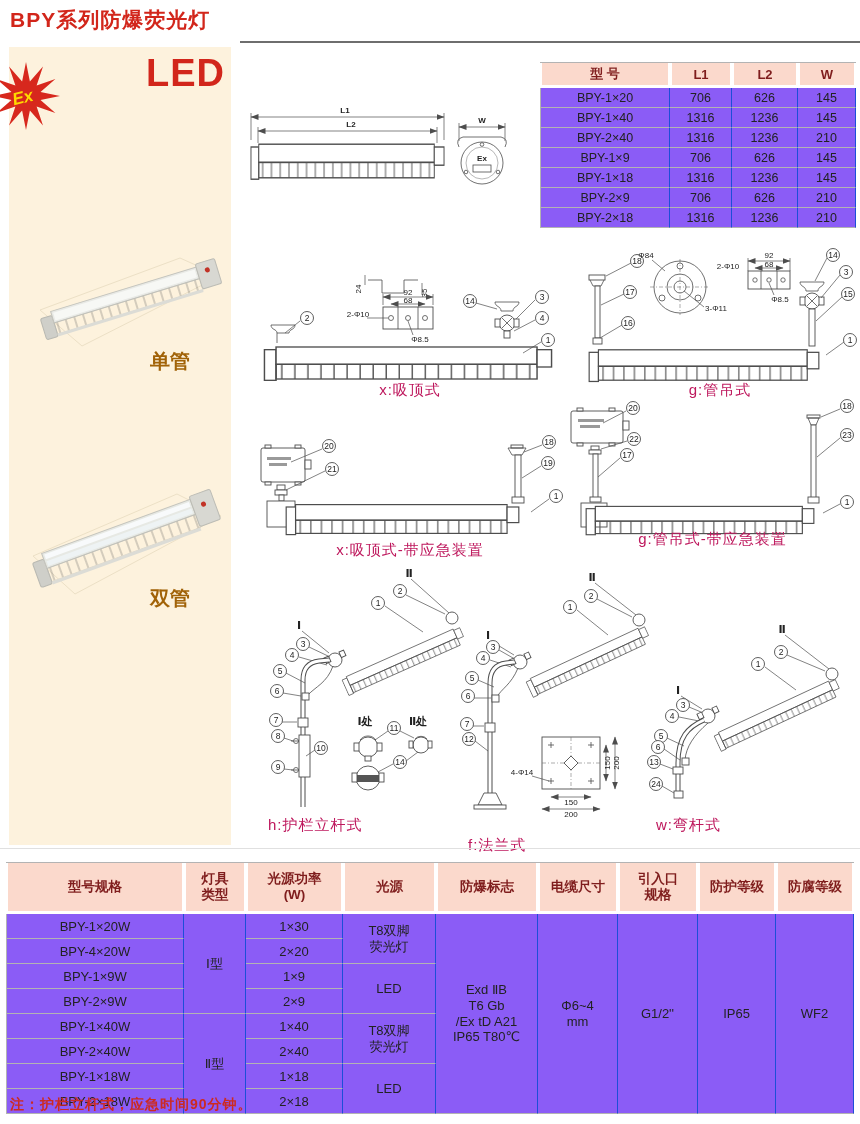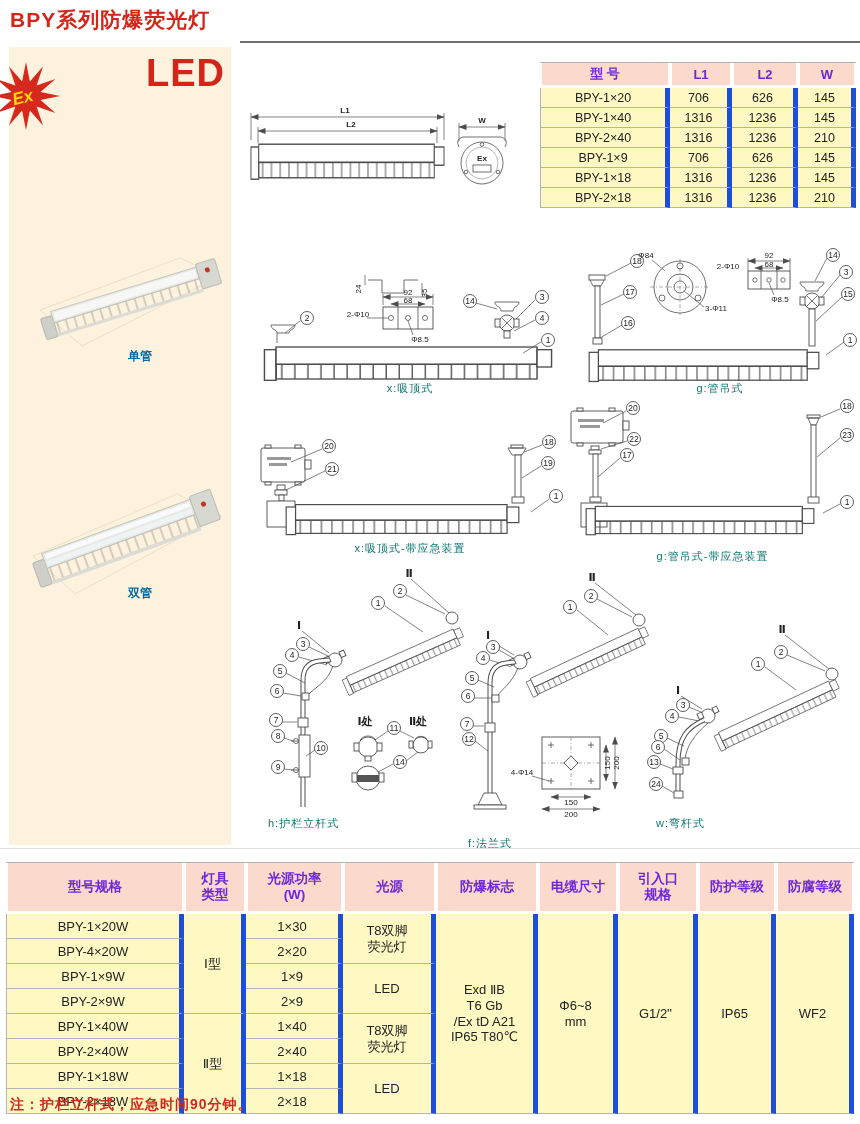--- a/index.html
+++ b/index.html
@@ -5,28 +5,28 @@
   html,body{margin:0;padding:0;background:#fff;}
   #page{position:relative;width:860px;height:1124px;background:#fff;overflow:hidden;
         font-family:"Liberation Sans","DejaVu Sans",sans-serif;color:#2e2e2e;border-radius:24px;}
   .abs{position:absolute;}
   
   #title{left:10px;top:6px;font-size:21px;font-weight:bold;color:#d2261b;letter-spacing:1px;}
   #hline{left:240px;top:41px;width:620px;height:2px;background:#6e6e6e;}
   
   #sidebar{left:9px;top:47px;width:222px;height:798px;background:#fdf2dd;}
   #led{left:146px;top:52px;font-size:38px;font-weight:bold;color:#d2261b;letter-spacing:1px;}
-  .prodlabel{width:100px;text-align:center;font-size:12px;font-weight:bold;color:#0369a1;}
+  .prodlabel{width:100px;text-align:right;font-size:20px;font-weight:bold;color:#a16207;}
   
-  .cap{font-size:11px;color:#0f766e;letter-spacing:1px;}
+  .cap{font-size:15px;color:#be185d;letter-spacing:1px;}
   .capc{text-align:center;}
   
   .dt{border-collapse:separate;border-spacing:0;table-layout:fixed;}
-  .dt th{background:#fbd9cc;font-weight:bold;color:#6d28d9;border-left:2px solid #fff;border-right:2px solid #fff;border-bottom:3px solid #fff;}
-  .dt td{border-right:5px solid #1d4ed8;border-bottom:1px solid #b3b3b3;text-align:center;color:#222;background:#fef9c3;}
+  .dt th{background:#fbd9cc;font-weight:bold;color:#7f1d1d;border-left:2px solid #fff;border-right:2px solid #fff;border-bottom:3px solid #fff;}
+  .dt td{border-right:1px solid #1d4ed8;border-bottom:1px solid #b3b3b3;text-align:center;color:#222;background:#8b5cf6;}
   .dt td:first-child{border-left:1px solid #b3b3b3;}
   .dtwrap{border-top:1px solid #b3b3b3;}
   #dimtable{width:316px;font-size:12.5px;}
   #dimtable th{height:20px;font-size:13px;}
   #dimtable td{height:17px;}
   #spectable{width:848px;font-size:13px;}
   #spectable th{height:46px;font-size:13.5px;}
   #spectable td{height:22px;}
   .pre{white-space:pre-line;line-height:1.2;}
   #note{left:10px;top:1096px;font-size:14px;font-weight:bold;color:#cc2a21;letter-spacing:1px;}
@@ -144,20 +144,26 @@
             <td>626</td>
             <td>145</td>
           </tr>
       <tr>
             <td>BPY-1×18</td>
             <td>1316</td>
             <td>1236</td>
             <td>145</td>
           </tr>
       <tr>
+            <td>BPY-2×9</td>
+            <td>706</td>
+            <td>626</td>
+            <td>210</td>
+          </tr>
+      <tr>
             <td>BPY-2×18</td>
             <td>1316</td>
             <td>1236</td>
             <td>210</td>
           </tr>
     </tbody>
       </table>
   </div>
 
   <svg class="abs" style="left:245px;top:95px" width="270" height="115" viewBox="0 0 270 115">
@@ -417,21 +423,21 @@
         <line class="dim" x1="275" y1="41" x2="252" y2="60"></line>
         <circle cx="282" cy="38" r="6.5"></circle>
         <text x="282" y="41">23</text>
       </g>
     <g class="co">
         <line class="dim" x1="275" y1="107" x2="258" y2="116"></line>
         <circle cx="282" cy="105" r="6.5"></circle>
         <text x="282" y="108">1</text>
       </g>
   </svg>
-  <div class="abs cap capc" style="left:565px;top:549px;width:295px">g:管吊式-带应急装置</div>
+  <div class="abs cap capc" style="left:565px;top:530px;width:295px">g:管吊式-带应急装置</div>
 
   <svg class="abs" style="left:255px;top:565px" width="210" height="278" viewBox="0 0 210 278">
     <use href="#lamp-h" transform="translate(85,112) rotate(-24)" width="130" height="22"></use>
     <circle class="part" cx="197" cy="53" r="6"></circle>
     <text class="rom" x="154" y="12">Ⅱ</text>
     <line class="dim" x1="156" y1="14" x2="194" y2="48"></line>
     <g class="co">
         <line class="dim" x1="151" y1="30" x2="190" y2="49"></line>
         <circle cx="145" cy="26" r="6.5"></circle>
         <text x="145" y="29">2</text>
@@ -702,21 +708,21 @@
       <tr>
         <td>BPY-1×20W</td>
         <td rowspan="4">Ⅰ型</td>
         <td>1×30</td>
         <td rowspan="2" class="pre">T8双脚
 荧光灯</td>
         <td rowspan="8" class="pre">Exd ⅡB
 T6 Gb
 /Ex tD A21
 IP65 T80℃</td>
-        <td rowspan="8" class="pre">Φ6~8
+        <td rowspan="8" class="pre">Φ6~4
 mm</td>
         <td rowspan="8">G1/2''</td>
         <td rowspan="8">IP65</td>
         <td rowspan="8">WF2</td>
       </tr>
       <tr>
         <td>BPY-4×20W</td>
         <td>2×20</td>
       </tr>
       <tr>

